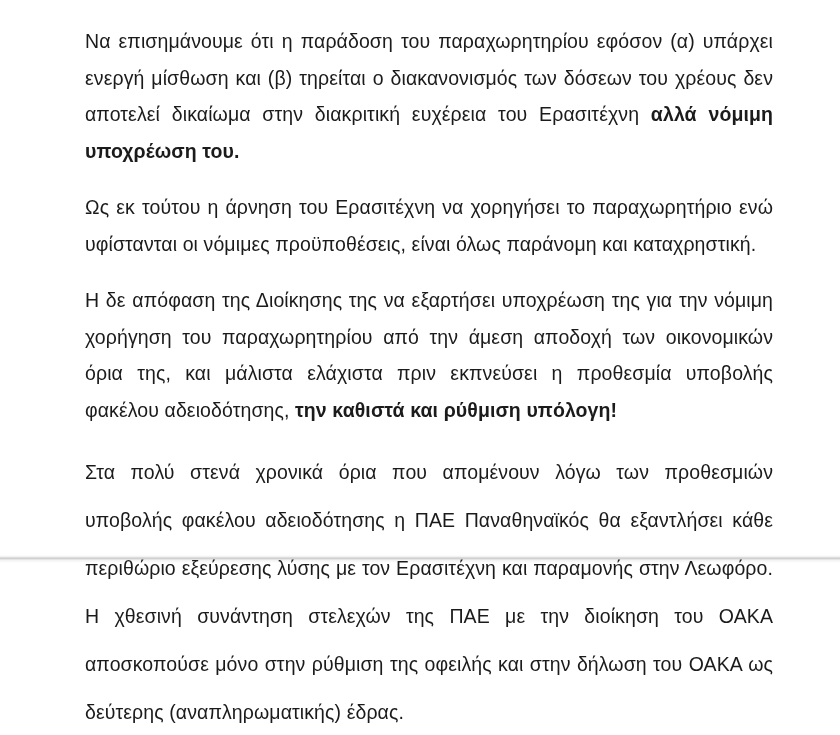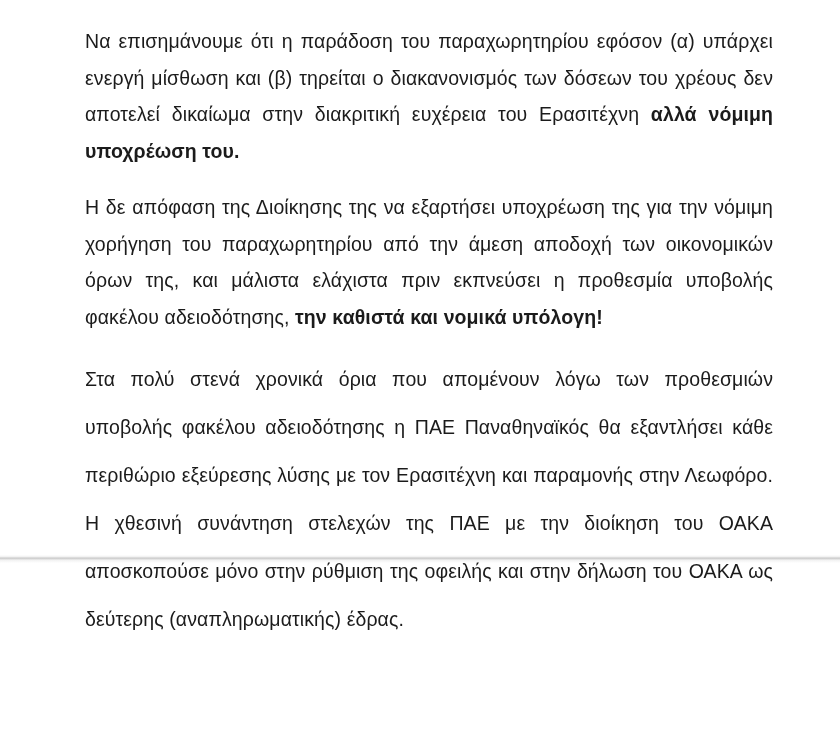--- a/index.html
+++ b/index.html
@@ -64,19 +64,20 @@
 <body>
 
 <div class="page">
 
   <div class="scan-line"></div>
 
   <div class="textblock">
 
     <p class="para"><span>Να επισημάνουμε  ότι η παράδοση του παραχωρητηρίου εφόσον  (α) υπάρχει ενεργή μίσθωση και (β) τηρείται ο διακανονισμός των δόσεων του χρέους δεν αποτελεί δικαίωμα στην διακριτική ευχέρεια του Ερασιτέχνη </span><span class="run-bold">αλλά νόμιμη υποχρέωση του.</span></p>
 
+    <p class="para"><span>Ως εκ τούτου η άρνηση του Ερασιτέχνη να χορηγήσει το παραχωρητήριο ενώ υφίστανται οι νόμιμες προϋποθέσεις, είναι όλως παράνομη και καταχρηστική.</span></p>
 
-    <p class="para"><span>Η δε απόφαση της Διοίκησης της να εξαρτήσει υποχρέωση της για την νόμιμη χορήγηση του παραχωρητηρίου από την άμεση αποδοχή των οικονομικών όρων της, και μάλιστα ελάχιστα πριν εκπνεύσει η προθεσμία υποβολής φακέλου αδειοδότησης, </span><span class="run-bold">την καθιστά και νομικά υπόλογη!</span></p>
+    <p class="para"><span>Η δε απόφαση της Διοίκησης της να εξαρτήσει υποχρέωση της για την νόμιμη χορήγηση του παραχωρητηρίου από την άμεση αποδοχή των οικονομικών όρια της, και μάλιστα ελάχιστα πριν εκπνεύσει η προθεσμία υποβολής φακέλου αδειοδότησης, </span><span class="run-bold">την καθιστά και ρύθμιση υπόλογη!</span></p>
 
     <p class="para tight"><span>Στα πολύ στενά χρονικά όρια που απομένουν λόγω των προθεσμιών υποβολής φακέλου αδειοδότησης η ΠΑΕ Παναθηναϊκός θα εξαντλήσει κάθε περιθώριο εξεύρεσης λύσης με τον Ερασιτέχνη και παραμονής στην Λεωφόρο. Η χθεσινή συνάντηση στελεχών της ΠΑΕ με την διοίκηση του ΟΑΚΑ αποσκοπούσε μόνο στην ρύθμιση της οφειλής και στην δήλωση του ΟΑΚΑ ως δεύτερης (αναπληρωματικής) έδρας.</span></p>
 
   </div>
 </div>
 
 </body></html>

